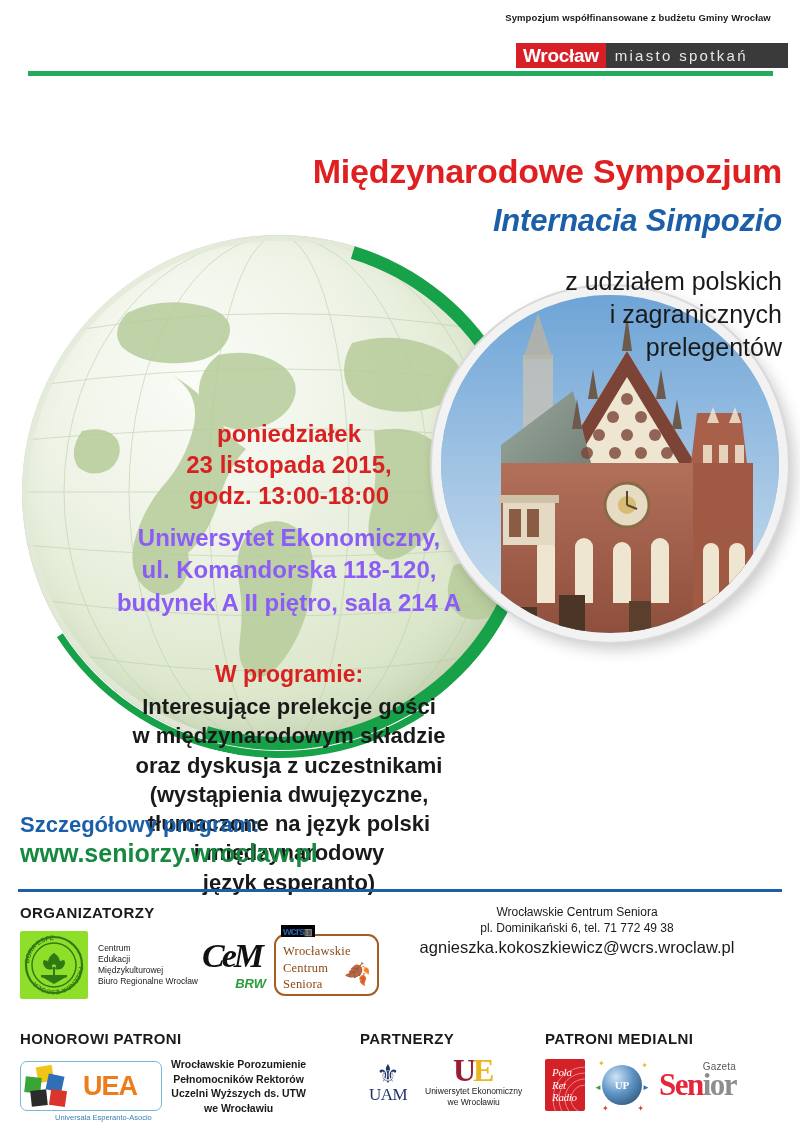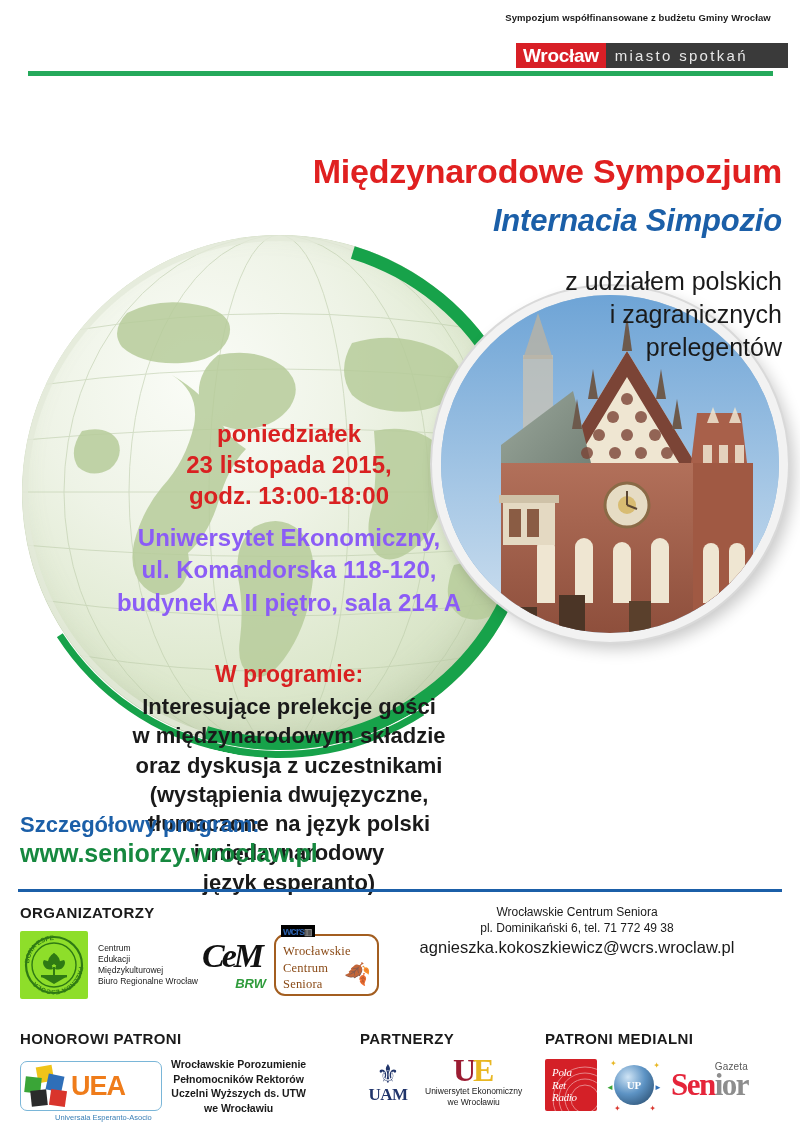--- a/index.html
+++ b/index.html
@@ -185,55 +185,55 @@
 
   
   .pat-hon  { position: absolute; top: 1030px; left: 20px; width: 320px; }
   .pat-part { position: absolute; top: 1030px; left: 360px; width: 170px; }
   .pat-med  { position: absolute; top: 1030px; left: 545px; width: 250px; }
 
   .pat-body { display: flex; align-items: center; gap: 9px; margin-top: 10px; }
 
   .uea-box {
     width: 142px; height: 50px; border: 1.5px solid #7ab6d8; border-radius: 7px;
-    display: flex; align-items: center; gap: 2px; padding: 0 4px; flex: none;
+    display: flex; align-items: center; gap: 14px; padding: 0 4px; flex: none;
     position: relative; background: #fff;
   }
   .uea-sq { position: relative; width: 44px; height: 40px; flex: none; }
   .uea-sq span { position: absolute; width: 16px; height: 16px; }
   .uea-text {
     font-size: 27px; font-weight: bold; color: #ef7c1a; letter-spacing: -1px;
     line-height: 1;
   }
   .uea-cap {
     position: absolute; left: 32px; bottom: -12px; font-size: 7.5px;
     color: #3a7fb5; white-space: nowrap; background: #fff; padding: 0 2px;
   }
   .uea-side { font-size: 10.5px; font-weight: bold; line-height: 1.4; color: #1a1a1a; text-align: center; }
 
   .uam-mark { width: 56px; text-align: center; flex: none; color: #21356b; }
   .uam-crest { font-size: 26px; line-height: 1; }
   .uam-name {
-    font-family: "Liberation Serif", serif; font-size: 17px; font-weight: bold;
+    font-family: "Liberation Serif", serif; font-size: 17px; font-weight: normal;
     letter-spacing: -.5px; margin-top: -2px;
   }
   .ue-mark { text-align: center; flex: none; }
   .ue-letters { display: flex; justify-content: center; align-items: flex-start; }
   .ue-u {
     font-size: 32px; font-weight: bold; color: #9b1c32; line-height: .85;
     font-family: "Liberation Serif", serif;
   }
   .ue-e {
     font-size: 32px; font-weight: bold; color: #e8b722; line-height: .85;
     font-family: "Liberation Serif", serif; margin-left: -3px;
   }
   .ue-cap { font-size: 8.5px; color: #1a1a1a; margin-top: 2px; line-height: 1.3; }
 
   .radio-box {
-    width: 52px; height: 52px; background: #d42027; flex: none; border-radius: 2px;
+    width: 40px; height: 52px; background: #d42027; flex: none; border-radius: 2px;
     position: relative; overflow: hidden;
   }
   .radio-txt {
     position: absolute; inset: 0; color: #fff;
     font-family: "Liberation Serif", serif; font-size: 11px;
     font-style: italic; line-height: 1.15; padding: 7px 0 0 7px; letter-spacing: -.3px;
   }
   .up-mark {
     width: 56px; height: 56px; flex: none; position: relative;
   }

